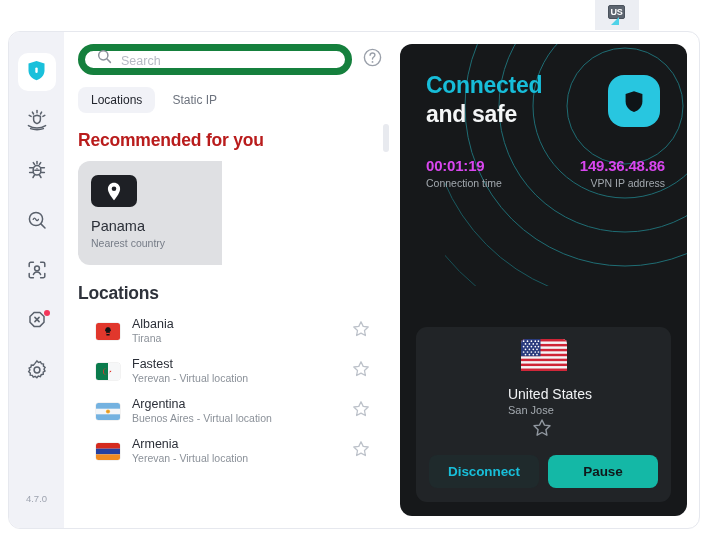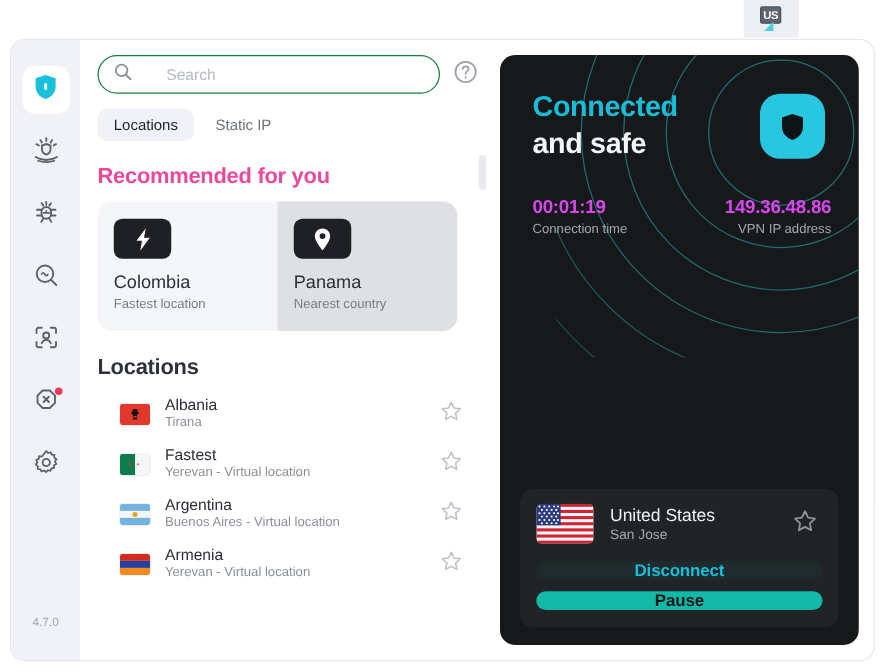--- a/index.html
+++ b/index.html
@@ -99,25 +99,25 @@
     position: relative;
     background: #fff;
   }
   #search-row {
     display: flex; align-items: center; gap: 11px;
     padding-right: 12px;
   }
   #search-box {
     flex: 1;
     height: 31px;
-    border: 1px solid #15803d;
+    border: 7px solid #15803d;
     border-radius: 16px;
-    display: flex; align-items: center;
+    display: flex; align-items: flex-end;
     padding: 0 12px;
-    gap: 27px;
+    gap: 9px;
     background: #fff;
   }
   #search-box input {
     border: none; outline: none;
     font-family: "Liberation Sans", sans-serif;
     font-size: 12.5px;
     color: #2b2f38;
     width: 100%;
     background: transparent;
   }
@@ -136,21 +136,21 @@
     color: #4a4f5a;
     cursor: pointer;
     white-space: nowrap;
   }
   .tab.active { background: #f1f2f7; color: #23262e; }
   .tab.inactive { color: #6d737e; }
 
   #section-rec {
     font-size: 17.5px;
     font-weight: bold;
-    color: #ec4899;
+    color: #b91c1c;
     margin: 17px 0 10px 0;
     letter-spacing: -0.2px;
   }
   #rec-cards {
     display: flex;
     width: 288px;
     border-radius: 12px;
     overflow: hidden;
   }
   .rec-card {
@@ -264,33 +264,33 @@
     margin-top: 3px;
   }
 
   #conn-card {
     position: absolute;
     left: 16px; right: 16px; bottom: 14px;
     background: #212427;
     border-radius: 11px;
     padding: 12px 13px 14px 13px;
   }
-  #conn-head { display: flex; align-items: center; }
+  #conn-head { display: flex; align-items: center; flex-direction: column; }
   #conn-flag {
     width: 46px; height: 32px;
     border-radius: 4.5px;
     overflow: hidden;
     flex: 0 0 46px;
     position: relative;
   }
   #conn-text { margin-left: 13px; flex: 1; }
   #conn-country { font-size: 14px; color: #f1f3f5; line-height: 1.3; }
   #conn-city { font-size: 11px; color: #a4aab0; line-height: 1.35; }
   #conn-star { flex: 0 0 20px; margin-right: 4px; cursor: pointer; }
-  #conn-btns { display: flex; gap: 9px; margin-top: 13px; flex-direction: column; }
+  #conn-btns { display: flex; gap: 9px; margin-top: 13px; }
   .btn {
     flex: 1;
     height: 33px;
     border-radius: 8px;
     border: none;
     font-family: "Liberation Sans", sans-serif;
     font-size: 13.5px;
     font-weight: bold;
     cursor: pointer;
     letter-spacing: -0.1px;
@@ -425,29 +425,20 @@
       </div>
 
       <div id="tabs">
         <div class="tab active">Locations</div>
         <div class="tab inactive">Static IP</div>
       </div>
 
       <div id="section-rec">Recommended for you</div>
 
       <div id="rec-cards">
-        <div class="rec-card">
-          <div class="rec-badge">
-            <svg width="13" height="19" viewBox="0 0 13 19">
-              <path d="M8.6 0.5 L1.2 10.6 H5.6 L4.2 18.5 L11.8 8.1 H7.2 Z" fill="#ffffff"></path>
-            </svg>
-          </div>
-          <div class="rec-title">Colombia</div>
-          <div class="rec-sub">Fastest location</div>
-        </div>
         <div class="rec-card hover">
           <div class="rec-badge">
             <svg width="14" height="19" viewBox="0 0 14 19">
               <path d="M7 0.8 C3.6 0.8 0.9 3.5 0.9 6.9 C0.9 11.2 7 18.2 7 18.2 S13.1 11.2 13.1 6.9 C13.1 3.5 10.4 0.8 7 0.8 Z" fill="#ffffff"></path>
               <circle cx="7" cy="6.8" r="2.3" fill="#1e2025"></circle>
             </svg>
           </div>
           <div class="rec-title">Panama</div>
           <div class="rec-sub">Nearest country</div>
         </div>

